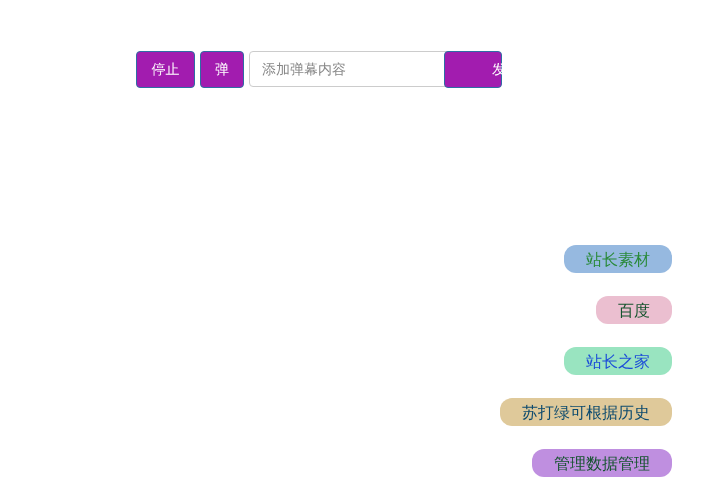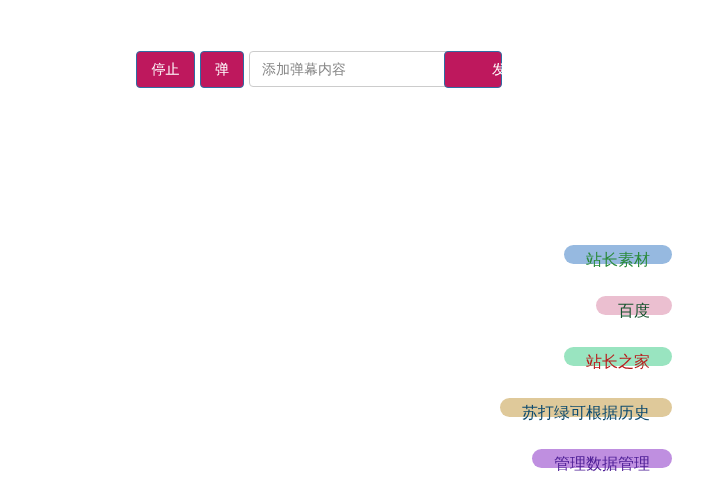--- a/index.html
+++ b/index.html
@@ -2,46 +2,46 @@
 <html><head>
   <meta charset="utf-8">
   <style>
     html, body { margin: 0; padding: 0; }
     body {
       width: 710px; height: 501px; background: #ffffff; position: relative; overflow: hidden;
       font-family: "DejaVu Sans", "Liberation Sans", sans-serif;
     }
     .btn {
       position: absolute; top: 51px; height: 37px;
-      background: #be185d; border: 1px solid #2e6da4; border-radius: 4px;
+      background: #a21caf; border: 1px solid #2e6da4; border-radius: 4px;
       color: #ffffff; font-size: 14px; line-height: 35px; 
       box-sizing: border-box; cursor: pointer; padding: 0;
     }
     #stop-btn { left: 136px; width: 59px; }
     #shoot-btn { left: 200px; width: 44px; }
     #send-btn { left: 444px; width: 58px; padding-left: 47px; }
     #danmu-input {
       position: absolute; left: 249px; top: 51px; width: 244px; height: 36px;
       box-sizing: border-box; border: 1px solid #cccccc; border-radius: 4px;
       padding: 0 12px; font-size: 14px; color: #555; outline: none;
       font-family: "DejaVu Sans", "Liberation Sans", sans-serif;
     }
     #danmu-input::placeholder { color: #888888; }
     .danmu {
-      position: absolute; right: 38px; height: 19px; line-height: 29px;
+      position: absolute; right: 38px; height: 28px; line-height: 29px;
       padding: 0 22px; border-radius: 12px; font-size: 16px; white-space: nowrap;
     }
   </style>
 </head>
 <body>
 
 <button id="stop-btn" class="btn">停止</button>
 <button id="shoot-btn" class="btn">弹</button>
 <input id="danmu-input" type="text" placeholder="添加弹幕内容" style="">
 <button id="send-btn" class="btn">发送</button>
 
 <div id="danmu-layer">
   <div class="danmu" style="background: rgb(150, 185, 224); color: rgb(42, 138, 58); top: 245px;">站长素材</div>
   <div class="danmu" style="background: rgb(235, 191, 208); color: #14532d; top: 296px;">百度</div>
-  <div class="danmu" style="background: rgb(153, 228, 192); color: #b91c1c; top: 347px;">站长之家</div>
+  <div class="danmu" style="background: rgb(153, 228, 192); color: #1d4ed8; top: 347px;">站长之家</div>
   <div class="danmu" style="background: rgb(223, 201, 154); color: #0c4a6e; top: 398px;">苏打绿可根据历史</div>
-  <div class="danmu" style="background: rgb(191, 143, 224); color: #4c1d95; top: 449px;">管理数据管理</div>
+  <div class="danmu" style="background: rgb(191, 143, 224); color: #14532d; top: 449px;">管理数据管理</div>
 </div>
 
 </body></html>

